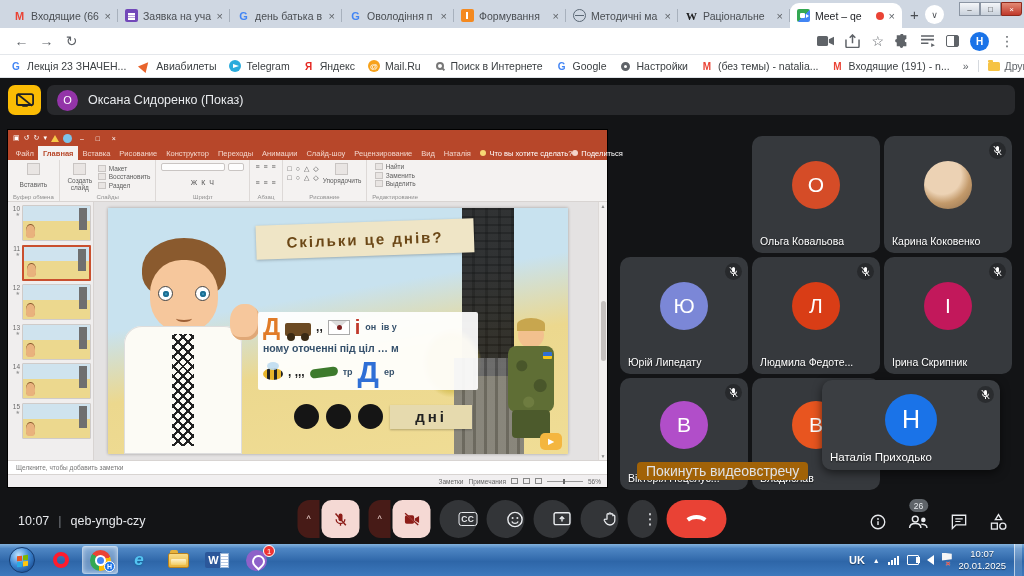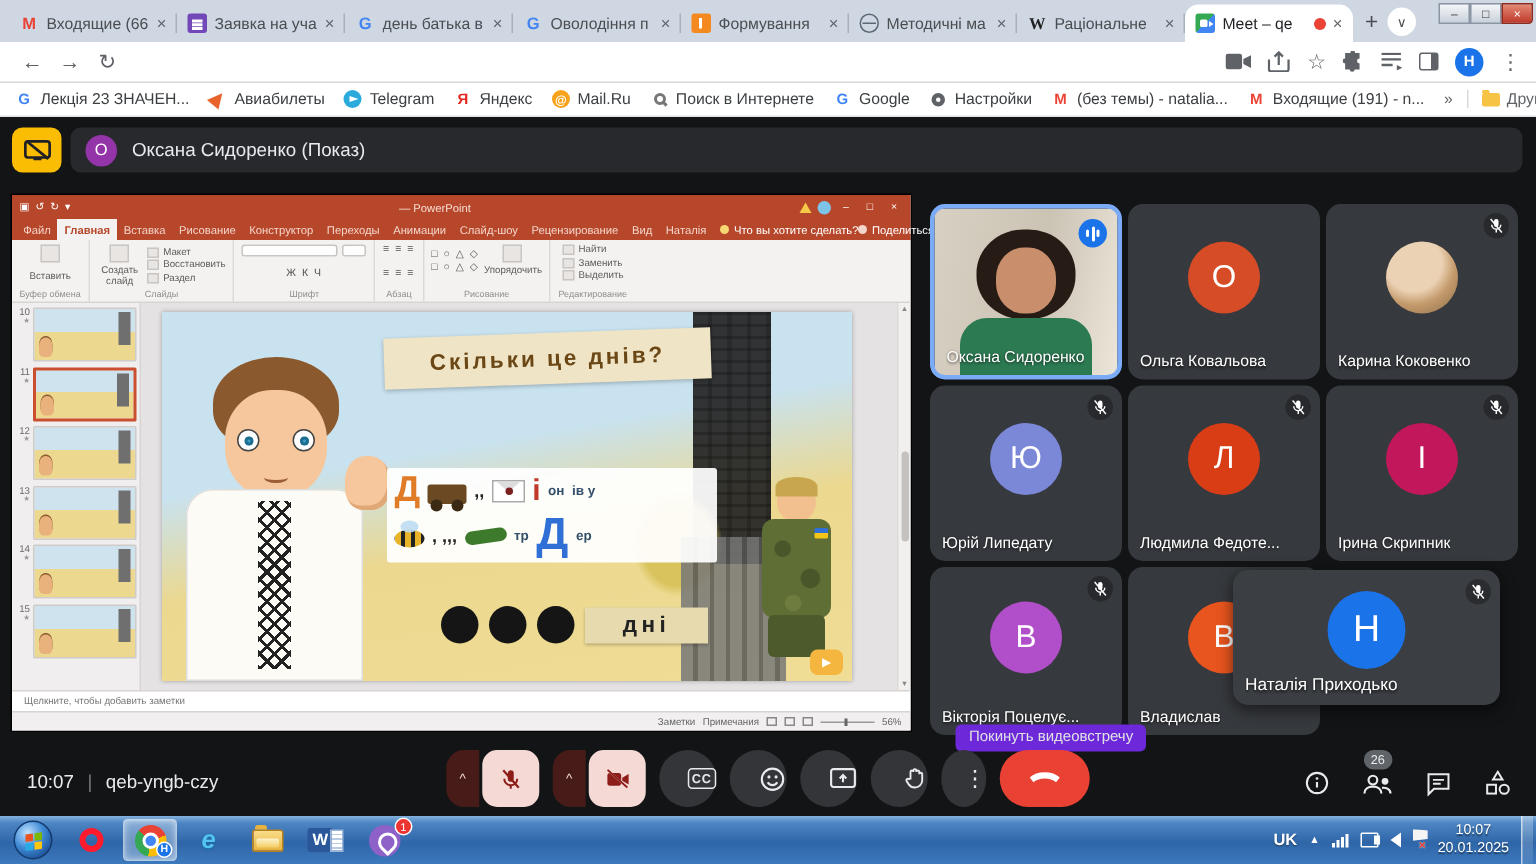--- a/index.html
+++ b/index.html
@@ -162,34 +162,34 @@
 #tile-7{left:752px;top:300px;height:112px}
 .v-hair{position:absolute;left:28px;top:14px;width:66px;height:60px;background:#261b15;border-radius:48%}
 .v-face{position:absolute;left:41px;top:26px;width:40px;height:44px;background:#c98f6d;border-radius:46%}
 .v-body{position:absolute;left:17px;bottom:0;width:88px;height:38px;background:#2c7a52;border-radius:18px 18px 0 0}
 .audio{position:absolute;top:7px;right:7px;width:19px;height:19px;border-radius:50%;background:#1a73e8;display:flex;align-items:center;justify-content:center;gap:1.5px}
 .audio i{width:2px;background:#fff;border-radius:1px;display:block}
 .photo-av{position:absolute;left:50%;top:42%;transform:translate(-50%,-50%);width:48px;height:48px;border-radius:50%;background:radial-gradient(circle at 38% 30%,#ecd2b4 0 42%,#c39a6b 62%,#8a6a4a 100%)}
 #overlay-tile{position:absolute;left:822px;top:302px;width:178px;height:90px;background:#3b3e42;border-radius:10px;box-shadow:0 3px 10px rgba(0,0,0,.55)}
 #overlay-tile .avatarL{width:52px;height:52px;font-size:25px;top:44%}
 #overlay-tile .nm{font-size:11.5px;bottom:7px}
-#tooltip{position:absolute;left:637px;top:405px;height:18px;line-height:18px;padding:0 9px;background:#6d28d9;border-radius:4px;color:#dfe1e5;font-size:10px;white-space:nowrap}
+#tooltip{position:absolute;left:637px;top:384px;height:18px;line-height:18px;padding:0 9px;background:#a16207;border-radius:4px;color:#dfe1e5;font-size:14px;white-space:nowrap}
 
 #mfooter{position:absolute;left:0;right:0;bottom:0;height:50px}
 .f-left{position:absolute;left:18px;bottom:16px;display:flex;gap:9px;font-size:12.5px;color:#e8eaed;align-items:center}
 .f-sep{color:#777c82}
 .f-center{position:absolute;left:50%;transform:translateX(-50%);bottom:6px;display:flex;align-items:center;gap:9px}
 .cbtn{width:38px;height:38px;border-radius:50%;background:#333538;display:flex;align-items:center;justify-content:flex-end;flex:0 0 auto}
 .split{display:flex;gap:2px;align-items:center}
 .chev{width:22px;height:38px;border-radius:12px 0 0 12px;background:#471b17;color:#f2d7d2;display:flex;align-items:center;justify-content:center;font-size:9px}
 .mainb{width:38px;height:38px;border-radius:10px;background:#f5d9d4;display:flex;align-items:center;justify-content:center}
 .ccbox{border:1.5px solid #e8eaed;border-radius:3px;color:#e8eaed;font-size:8.5px;font-weight:bold;padding:1px 2px;letter-spacing:.5px}
 .dots3{color:#e8eaed;font-size:15px}
 .endcall{width:60px;height:38px;border-radius:19px;background:#e94235;display:flex;align-items:center;justify-content:center}
-.f-right{position:absolute;right:16px;bottom:13px;display:flex;gap:21px;align-items:center}
+.f-right{position:absolute;right:16px;bottom:13px;display:flex;gap:21px;align-items:flex-start}
 .fric{position:relative;display:flex;align-items:center}
 .badge26{position:absolute;top:-14px;left:50%;transform:translateX(-50%);background:#5f6469;color:#e8eaed;font-size:8.5px;padding:1.5px 5px;border-radius:8px}
 
 #taskbar{position:absolute;left:0;right:0;bottom:0;height:32px;background:linear-gradient(180deg,#83b2dd 0%,#4e86c4 14%,#2e66a8 55%,#3d79bd 100%);display:flex;align-items:center;padding-left:4px;gap:3px}
 .tbi{width:36px;height:28px;display:flex;align-items:center;justify-content:center;border-radius:3px;position:relative}
 .tbi.active{background:rgba(255,255,255,.3);box-shadow:inset 0 0 5px rgba(255,255,255,.55);border:1px solid rgba(255,255,255,.45)}
 .orb{width:26px;height:26px;border-radius:50%;background:radial-gradient(circle at 35% 30%,#bfe3ff,#3f8ad6 45%,#1c4f94 82%);border:1px solid #143a6e;position:relative}
 .orb::before{content:"";position:absolute;left:7px;top:8px;width:5px;height:5px;background:#e95420;box-shadow:6px 0 0 #7db700,0 6px 0 #29aae3,6px 6px 0 #ffc710;transform:skewY(-8deg)}
 .op{width:16px;height:16px;border-radius:50%;border:4.5px solid #ff1b2d}
 .cr{width:21px;height:21px;border-radius:50%;background:conic-gradient(from -50deg,#ea4335 0 120deg,#fbbc05 120deg 240deg,#34a853 240deg 360deg);position:relative}
@@ -380,21 +380,20 @@
     <span class="banner-avatar">О</span>
     <span class="banner-text">Оксана Сидоренко (Показ)</span>
   </div>
 
   <div id="ppt">
     <div class="ppt-title">
       <span>▣</span>
       <span>↺</span>
       <span>↻</span>
       <span>▾</span>
-      <span class="mid">— PowerPoint</span>
       <span class="warn"></span>
       <span class="pav"></span>
       <span class="pctl">–</span>
       <span class="pctl">□</span>
       <span class="pctl">×</span>
     </div>
     <div class="ppt-menu">
       <span class="ptab">Файл</span>
       <span class="ptab active">Главная</span>
       <span class="ptab">Вставка</span>
@@ -536,20 +535,21 @@
           <div class="s-rebus">
             <div class="rrow1">
               <span class="rl1">Д</span>
               <span class="cart"></span>
               <span class="commas">,,</span>
               <span class="env"></span>
               <span class="rl2">і</span>
               <span class="frag">он</span>
               <span class="frag">ів у</span>
             </div>
+            <div class="rrow2"><span>ному оточенні під ціл</span> … <span>м</span></div>
             <div class="rrow3">
               <span class="bee"></span>
               <span class="commas">, ,,,</span>
               <span class="cuc"></span>
               <span class="frag">тр</span>
               <span class="rl3">Д</span>
               <span class="frag">ер</span>
             </div>
           </div>
           <div class="s-ans">
@@ -581,31 +581,20 @@
         <span>Примечания</span>
         <span class="viewic"></span>
         <span class="viewic"></span>
         <span class="viewic"></span>
         <span class="zline"></span>
         <span>56%</span>
       </span>
     </div>
   </div>
 
-  <div class="tile" id="tile-0">
-    <span class="v-hair"></span>
-    <span class="v-face"></span>
-    <span class="v-body"></span>
-    <span class="audio">
-        <i style="height:5px"></i>
-        <i style="height:10px"></i>
-        <i style="height:5px"></i>
-      </span>
-    <span class="nm">Оксана Сидоренко</span>
-  </div>
   <div class="tile" id="tile-1">
     <span class="avatarL" style="background:#d54c27">О</span>
     <span class="nm">Ольга Ковальова</span>
   </div>
   <div class="tile" id="tile-2">
     <span class="photo-av"></span>
     <span class="micoff">
         <svg width="9" height="11" viewBox="0 0 12 14">
           <rect x="4" y="1" width="4" height="7" rx="2" fill="#fff"></rect>
           <path d="M2 6a4 4 0 0 0 8 0M6 10v3" stroke="#fff" stroke-width="1.3" fill="none"></path>

